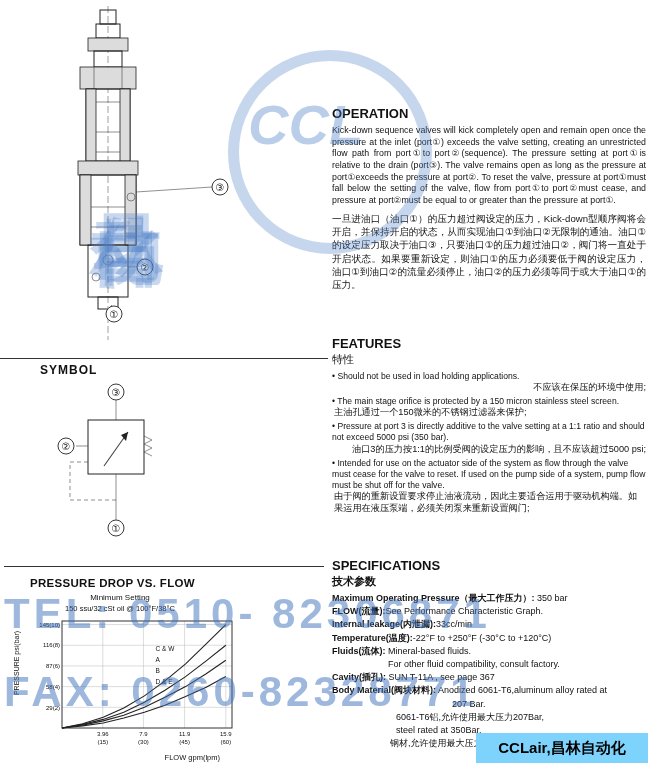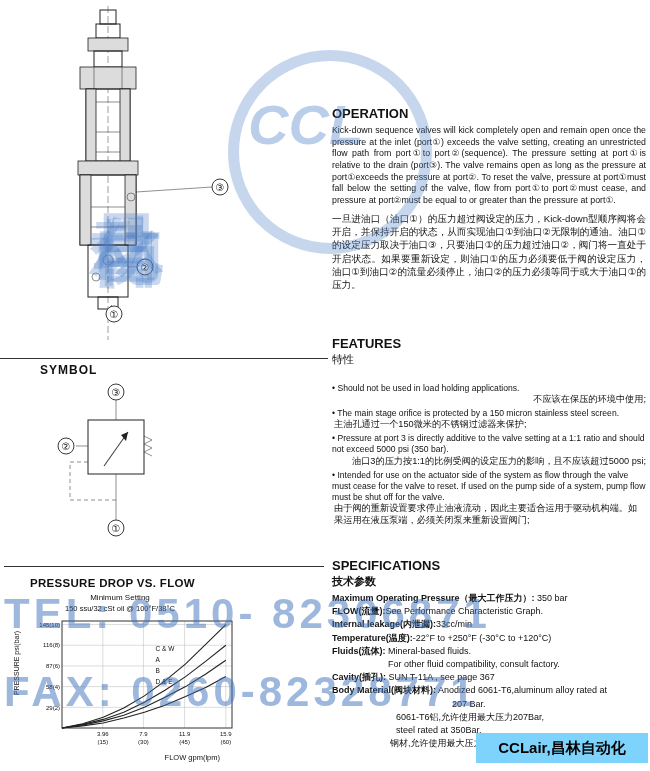--- a/index.html
+++ b/index.html
@@ -9,21 +9,21 @@
   
   .right-header{left:332px;top:6px;width:314px;}
   .title{font-size:22px;font-weight:bold;margin:0 0 4px 0;letter-spacing:0.5px;}
   .title-cn{font-size:15px;margin:0 0 4px 0;}
   .subtitle{font-size:12.5px;line-height:1.25;}
   .operation{left:332px;top:106px;width:314px;}
   .section-h{font-size:13px;font-weight:bold;margin:0 0 4px 0;}
   .op-en{font-size:8.8px;line-height:1.33;margin:0 0 5px 0;text-align:justify;}
   .op-cn{font-size:9.6px;line-height:1.38;margin:0;text-align:justify;}
   .features{left:332px;top:336px;width:314px;}
-  .feat-cn-h{font-size:11px;margin:0 0 16px 0;}
+  .feat-cn-h{font-size:11px;margin:0 0 4px 0;}
   .feat-item{font-size:8.6px;line-height:1.3;margin:0 0 2px 0;}
   .feat-item .en::before{content:"• ";}
   .feat-item .cn{display:block;font-size:9.2px;}
   .cn.r{text-align:right;}
   .cn.l{text-align:left;padding-left:2px;}
   .specs{left:332px;top:558px;width:314px;}
   .spec-cn-h{font-size:11px;font-weight:bold;margin:0 0 3px 0;}
   .spec-row{font-size:9px;line-height:13.2px;}
   .spec-row .lbl{font-weight:bold;}
   .ind-a{margin-left:56px;}

